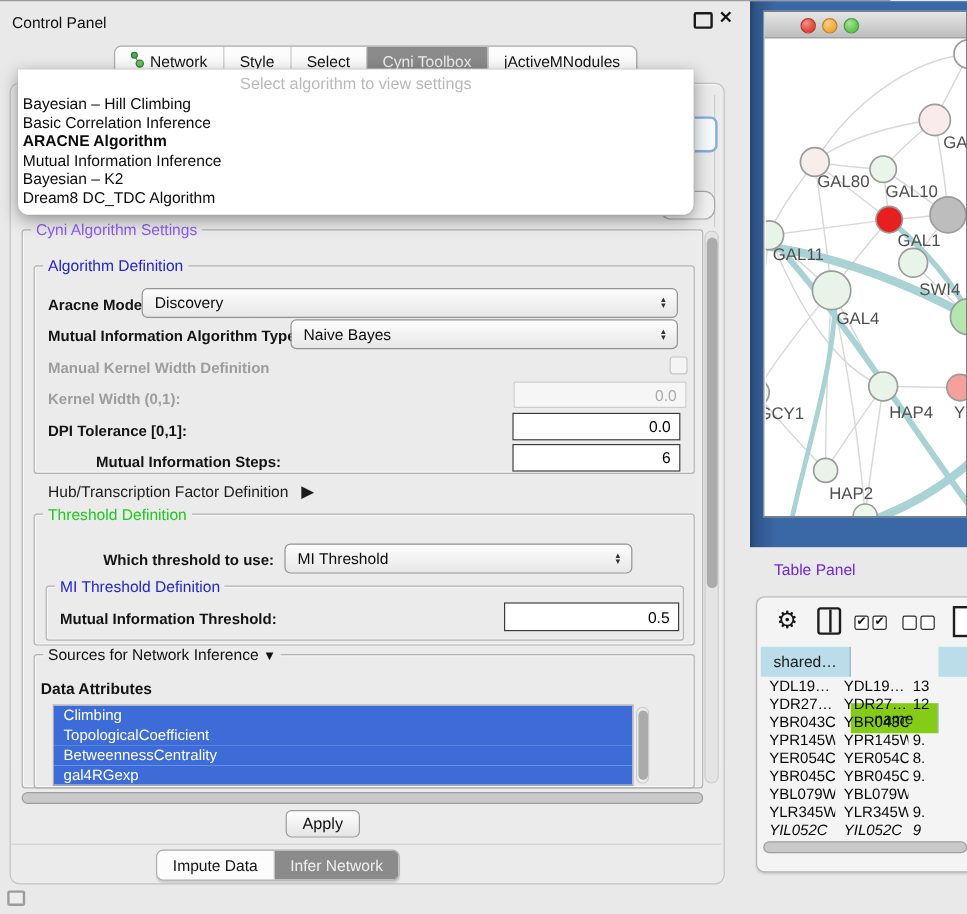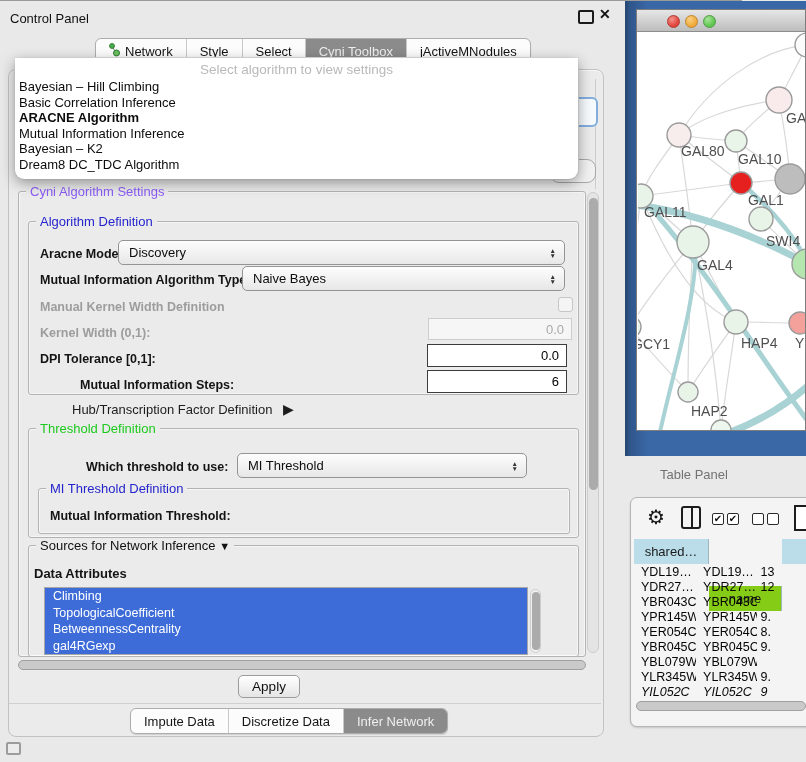--- a/index.html
+++ b/index.html
@@ -36,21 +36,21 @@
   .attr-item{height:16.5px;line-height:16.5px;background:var(--selection);color:#fff;font-size:12.5px;padding-left:8px;}
   .btn{display:flex;align-items:center;justify-content:center;background:linear-gradient(#ffffff,#e4e4e4);border:1px solid #9c9c9c;border-radius:5px;font-size:13.5px;color:#111;}
   .expander{font-size:13px;color:#1c1c1c;white-space:nowrap;}
   
   .net-bg{left:625px;top:0;width:181px;height:455px;background:linear-gradient(90deg,var(--panel-blue-dark) 0,#30568b 5px,var(--panel-blue) 22px);}
   .net-win{left:636px;top:8px;width:170px;height:422px;background:#fff;border:1px solid #7d7d7d;box-sizing:border-box;overflow:hidden;}
   .net-titlebar{left:0;top:0;width:100%;height:21px;background:linear-gradient(#e6e6e6,#bdbdbd);border-bottom:1px solid #8e8e8e;}
   .light{top:5px;width:13px;height:13px;border-radius:50%;box-sizing:border-box;}
   .net-canvas{left:1px;top:22px;width:168px;height:398px;overflow:hidden;}
   
-  .tp-title{left:660px;top:466px;font-size:13px;color:#737373;}
+  .tp-title{left:645px;top:466px;font-size:13px;color:#6d28d9;}
   .tp-box{left:630px;top:496px;width:180px;height:228px;background:#f4f4f4;border:1px solid #b5b5b5;border-radius:7px 0 0 7px;box-shadow:0 1px 2px rgba(0,0,0,.15);}
   .gear{font-size:20px;color:#161616;line-height:20px;}
   .colicon{width:20px;height:23px;border:2px solid #1d1d1d;border-radius:3px;box-sizing:border-box;}
   .colicon div{position:absolute;left:50%;top:0;width:2px;height:100%;background:#1d1d1d;}
   .cb{width:12px;height:12px;border:1.5px solid #2a2a2a;border-radius:2px;box-sizing:border-box;font-size:10px;line-height:10px;text-align:center;color:#111;background:#fff;}
   .docicon{width:18px;height:26px;border:2px solid #1d1d1d;background:#fff;box-sizing:border-box;}
   .th-cell{display:flex;align-items:center;justify-content:center;font-size:13px;color:#1b1b1b;border-right:1px solid #9fb6bf;box-sizing:border-box;height:25px;}
   .td-cell{font-size:12.5px;color:#060606;white-space:nowrap;overflow:hidden;}
   .float-icon{left:6px;top:741px;width:15px;height:13px;border:2px solid #9c9c9c;border-radius:2px;background:#ececec;box-sizing:border-box;}
 </style>
@@ -137,41 +137,42 @@
 
   <div class="abs lbl dis" style="left:40px;top:325px;">Kernel Width (0,1):</div>
   <div class="abs field dis" style="left:428px;top:317px;width:144px;height:22px;">0.0</div>
 
   <div class="abs lbl" style="left:40px;top:351px;">DPI Tolerance [0,1]:</div>
   <div class="abs field strong" style="left:427px;top:343px;width:140px;height:23px;">0.0</div>
 
   <div class="abs lbl" style="left:40px;top:377px;padding-left:40px;">Mutual Information Steps:</div>
   <div class="abs field strong" style="left:427px;top:369px;width:140px;height:23px;">6</div>
 
-  <div class="abs expander" style="left:40px;top:400px;margin-left:32px;">
+  <div class="abs expander" style="left:40px;top:400px;">
     <span>Hub/Transcription Factor Definition</span>
     <span style="font-size:14px;margin-left:7px;">▶</span>
   </div>
 
   <div class="abs groupbox" style="left:28px;top:427px;width:549px;height:108px;"></div>
   <div class="abs grouplbl" style="left:36px;top:421px;color:var(--label-green);">Threshold Definition</div>
 
   <div class="abs lbl" style="left:86px;top:459px;">Which threshold to use:</div>
   <div class="abs combo" style="left:237px;top:452px;width:290px;height:25px;">
     <span>MI Threshold</span>
     <span class="arrows">
         <span>▲</span>
         <span>▼</span>
       </span>
   </div>
 
   <div class="abs groupbox" style="left:38px;top:487px;width:530px;height:44px;"></div>
   <div class="abs grouplbl" style="left:46px;top:481px;color:var(--label-blue);">MI Threshold Definition</div>
 
   <div class="abs lbl" style="left:50px;top:508px;">Mutual Information Threshold:</div>
+  <div class="abs field strong" style="left:420px;top:501px;width:146px;height:24px;">0.5</div>
 
   <div class="abs groupbox" style="left:28px;top:544px;width:549px;height:110px;"></div>
   <div class="abs grouplbl" style="left:36px;top:538px;color:#111;">
     <span>Sources for Network Inference</span>
     <span style="font-size:11px;">▼</span>
   </div>
   <div class="abs lbl" style="left:34px;top:565px;font-size:13px;">Data Attributes</div>
 
   <div class="abs attr-list" style="left:44px;top:586px;width:484px;height:68px;" id="attr-list">
       <div class="attr-item">Climbing</div>
@@ -184,21 +185,20 @@
   </div>
 
   <div class="abs hsb-thumb" style="left:18px;top:659px;width:568px;height:10px;"></div>
 
   <div class="abs btn" style="left:238px;top:674px;width:60px;height:21px;">Apply</div>
 
   <div class="abs" style="left:9px;top:702px;width:592px;height:1px;background:#d0d0d0;"></div>
 
   <div class="abs tabbar" style="left:130px;top:707px;" id="bottom-tabs">
       <div class="tab">Impute Data</div>
-      <div class="tab">Discretize Data</div>
       <div class="tab sel">Infer Network</div>
     </div>
 
   <div class="abs float-icon"></div>
 
   <div class="abs net-bg"></div>
   <div class="abs net-win">
     <div class="abs net-titlebar"></div>
     <div class="abs light" style="left:30px;background:radial-gradient(circle at 35% 30%,#f3938b,#e1443c 65%);border:1px solid #b03a33;"></div>
     <div class="abs light" style="left:48px;background:radial-gradient(circle at 35% 30%,#f8d083,#efa939 65%);border:1px solid #c08427;"></div>

